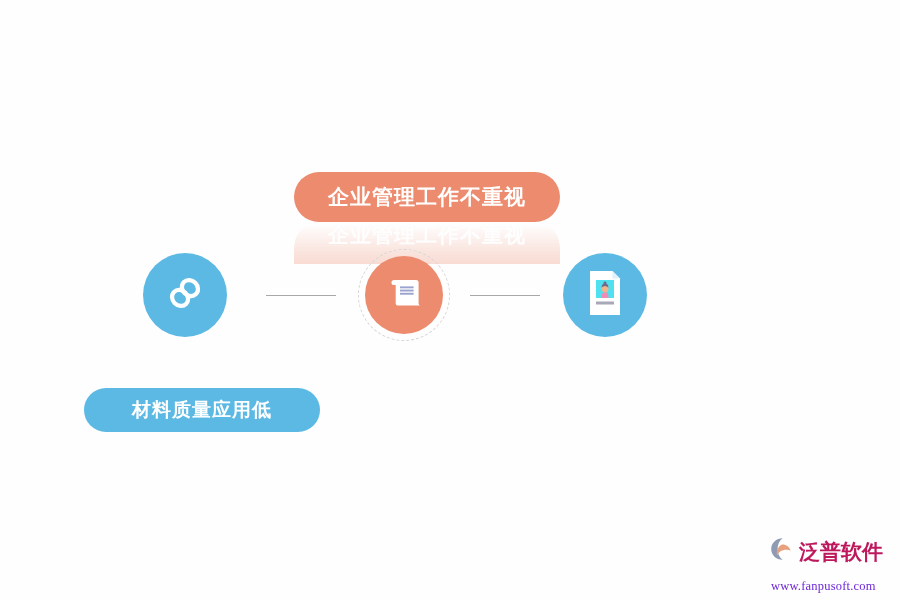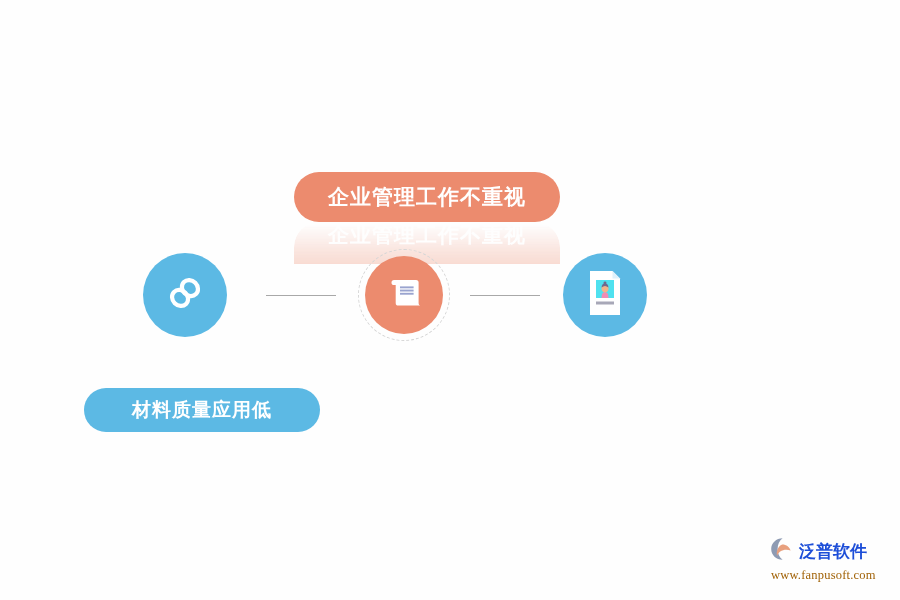--- a/index.html
+++ b/index.html
@@ -154,33 +154,33 @@
     display: flex;
     flex-direction: column;
     align-items: flex-start;
   }
   .wm-row {
     display: flex;
     align-items: center;
     gap: 3px;
   }
   .wm-text {
-    font-family: Liberation Serif, serif;
-    font-size: 17px;
+    font-family: Liberation Sans, sans-serif;
+    font-size: 21px;
     font-weight: bold;
-    color: #1d4ed8;
+    color: #be185d;
     letter-spacing: 0px;
     line-height: 1;
   }
   .wm-url {
     font-family: "Liberation Serif", serif;
     font-size: 12.5px;
-    color: #a16207;
+    color: #6d28d9;
     letter-spacing: 0.2px;
-    margin-top: 3px;
+    margin-top: 14px;
     margin-left: 1px;
   }
 </style>
 </head>
 <body>
 
 <div id="canvas">
 
   <div class="pill-reflection">
     <span class="reflect-text">企业管理工作不重视</span>

